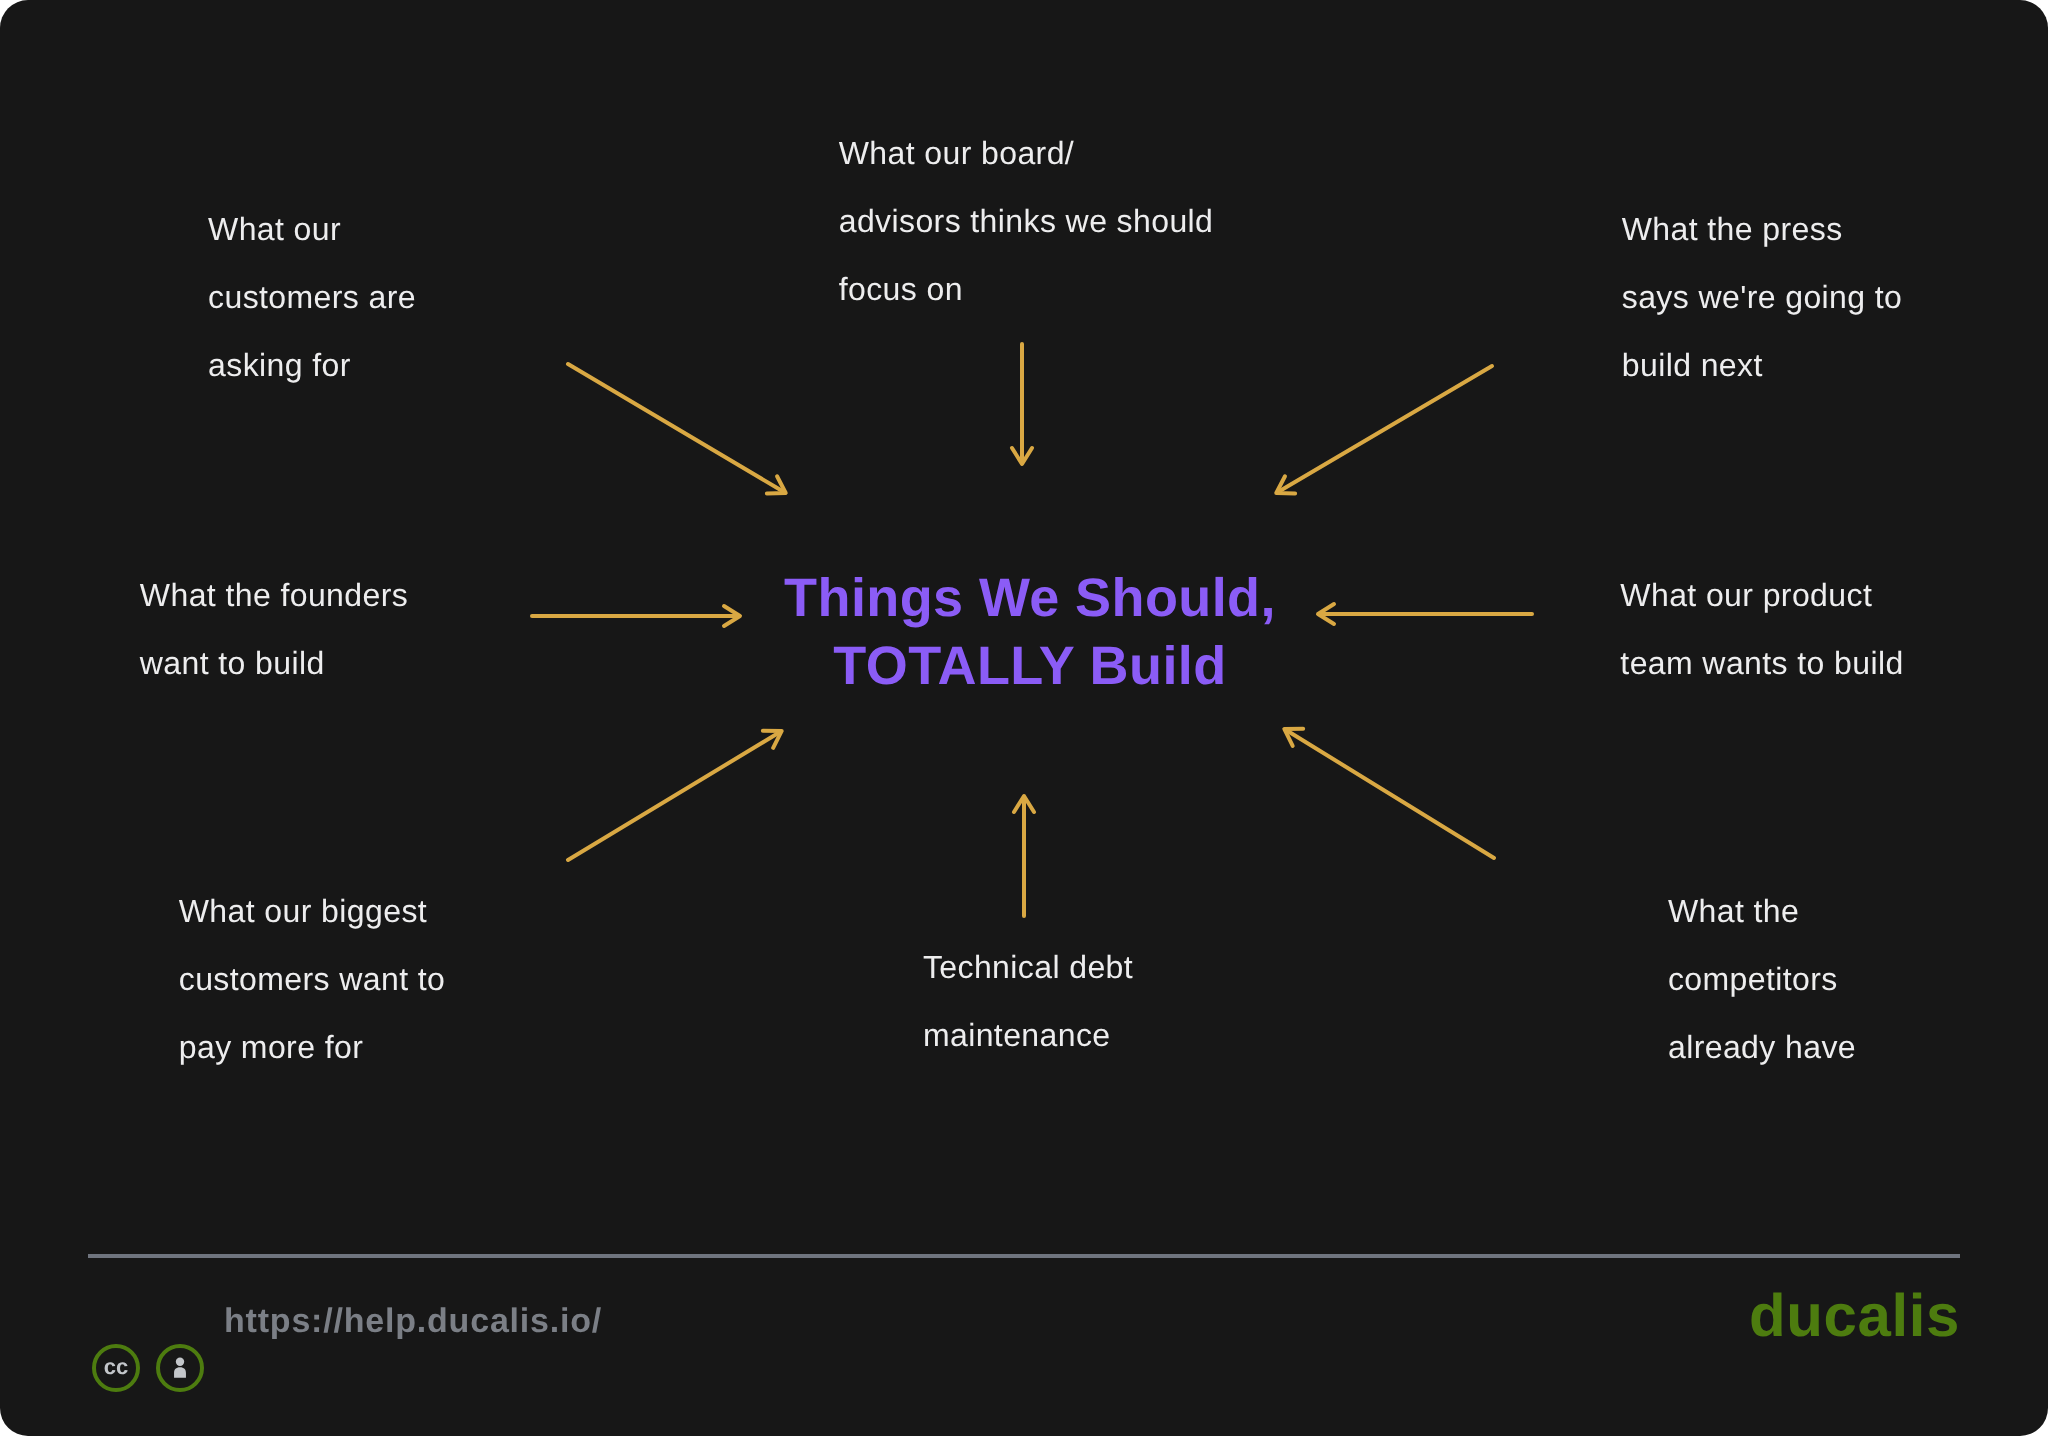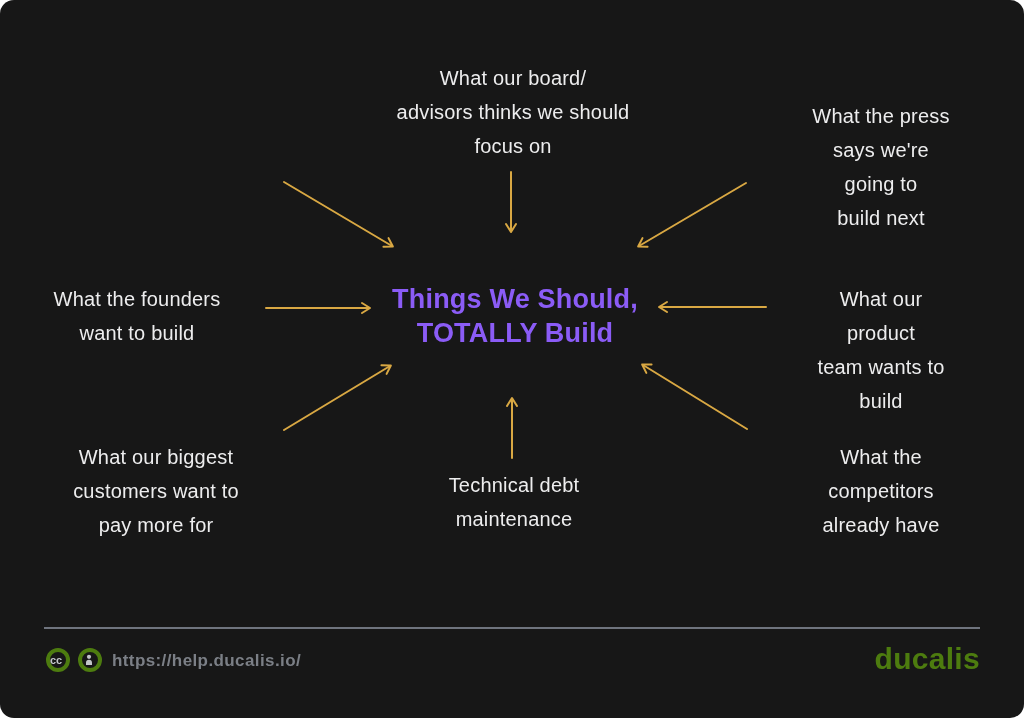--- a/index.html
+++ b/index.html
@@ -20,23 +20,23 @@
     position: absolute;
     left: 0;
     top: 0;
     width: 1024px;
     height: 718px;
     pointer-events: none;
   }
   .label {
     position: absolute;
     transform: translateX(-50%);
-    text-align: center;
+    text-align: left;
     white-space: pre-line;
-    font-size: 20px;
+    font-size: 16px;
     line-height: 34px;
     color: #EDEDEE;
     letter-spacing: 0.2px;
   }
   .center-title {
     position: absolute;
     left: 515px;
     top: 282px;
     transform: translateX(-50%);
     text-align: center;
@@ -50,29 +50,30 @@
   .footer-divider {
     position: absolute;
     left: 44px;
     top: 627px;
     width: 936px;
     height: 2px;
     background: #6F747E;
   }
   .cc-badge {
     position: absolute;
-    top: 648px;
+    top: 672px;
     width: 24px;
     height: 24px;
     box-sizing: border-box;
-    border: 4px solid #4d7c0f;
+    border: 2px solid #4d7c0f;
     border-radius: 50%;
     color: #C3C6CA;
     display: flex;
     align-items: center;
+    justify-content: center;
     font-size: 11px;
     font-weight: bold;
     letter-spacing: 0;
   }
   .badge-cc { left: 46px; }
   .badge-by { left: 78px; }
   .footer-url {
     position: absolute;
     left: 112px;
     top: 650px;
@@ -110,20 +111,23 @@
       <path d="M511 172 L511 231" marker-end="url(#ah)"></path>
       <path d="M746 183 L639 246" marker-end="url(#ah)"></path>
       <path d="M266 308 L369 308" marker-end="url(#ah)"></path>
       <path d="M766 307 L660 307" marker-end="url(#ah)"></path>
       <path d="M284 430 L390 366" marker-end="url(#ah)"></path>
       <path d="M512 458 L512 399" marker-end="url(#ah)"></path>
       <path d="M747 429 L643 365" marker-end="url(#ah)"></path>
     </g>
   </svg>
 
+  <div class="label" style="left:156px; top:99px;">What our
+customers are
+asking for</div>
   <div class="label" style="left:513px; top:61px;">What our board/
 advisors thinks we should
 focus on</div>
   <div class="label" style="left:881px; top:99px;">What the press
 says we're going to
 build next</div>
   <div class="label" style="left:137px; top:282px;">What the founders
 want to build</div>
   <div class="label" style="left:156px; top:440px;">What our biggest
 customers want to

